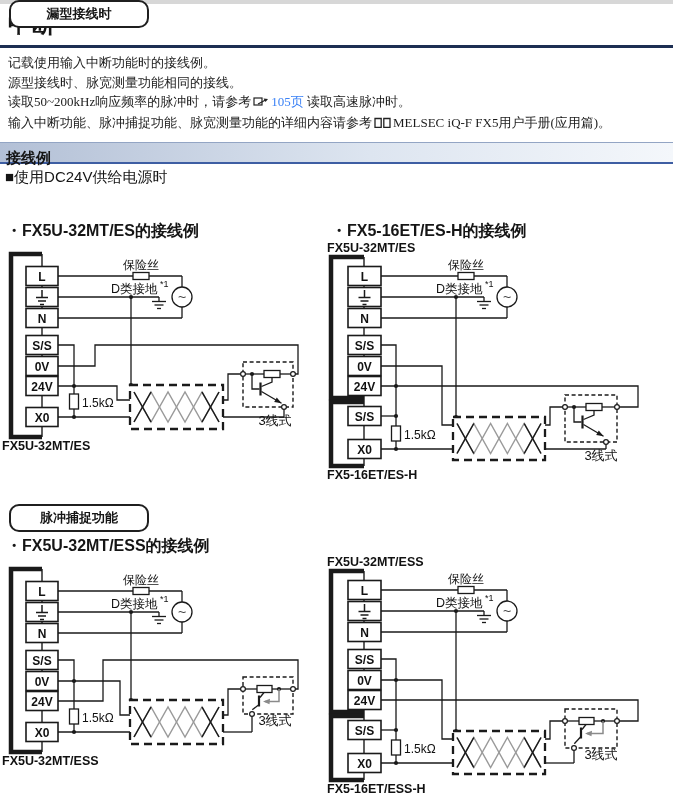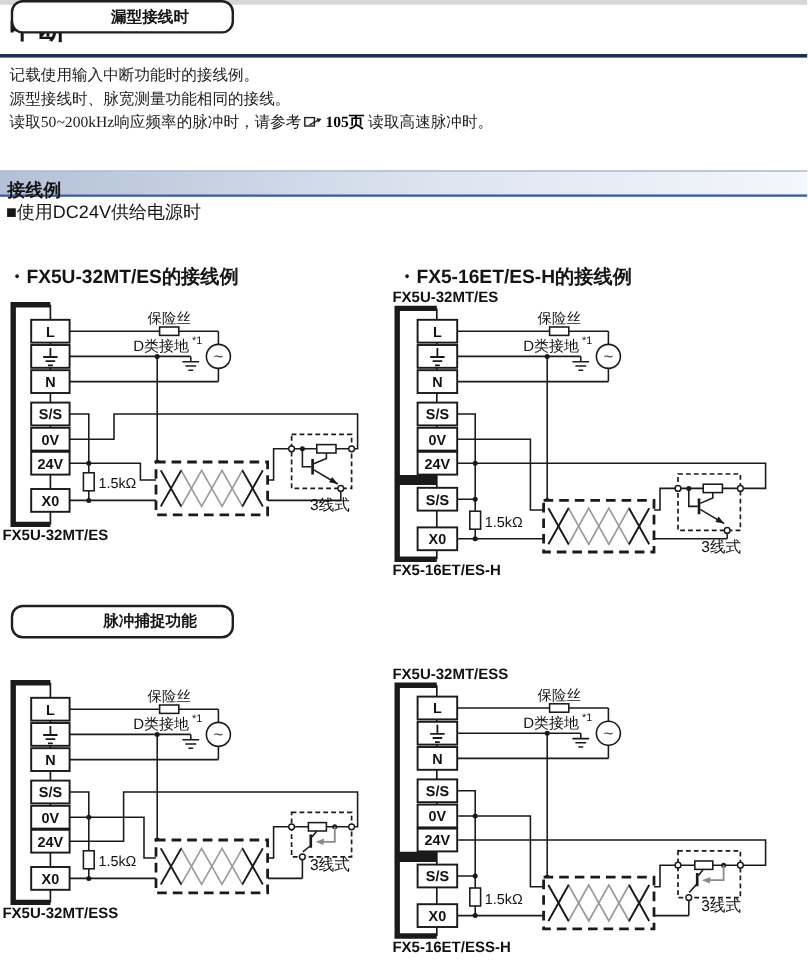--- a/index.html
+++ b/index.html
@@ -6,28 +6,28 @@
   .page{position:relative;width:673px;height:808px;background:#ffffff;overflow:hidden;
         font-family:"Liberation Sans",sans-serif;color:#151515;}
   .topbar{position:absolute;top:0;left:0;width:673px;height:4px;background:#d7d7d7;}
   .page-title{position:absolute;top:9px;left:8px;font-size:23px;font-weight:bold;
               font-family:"Liberation Sans",sans-serif;letter-spacing:1px;}
   .title-rule{position:absolute;top:45px;left:0;width:673px;height:3px;background:#1d2e52;}
   .intro{position:absolute;top:53px;left:8px;width:660px;font-size:13px;line-height:19.5px;
          font-family:"Liberation Serif",serif;color:#1c1c1c;}
   .intro p{margin:0;}
   .ref-ico,.book-ico{display:inline-block;vertical-align:-1px;margin:0 2px;}
-  .ref-link{color:#000000;font-weight:bold;}
+  .ref-link{color:#3b82f6;}
   .section-bar{position:absolute;top:142px;left:0;width:673px;height:22px;box-sizing:border-box;
                background:linear-gradient(to right,#b3c0d6 0%,#dde5f0 55%,#f4f7fb 100%);
                border-top:1px solid #93a5c4;border-bottom:2px solid #3e5ea3;
                font-size:15px;font-weight:bold;padding:6px 0 0 6px;}
   .subsection{position:absolute;top:168px;left:5px;font-size:15px;font-weight:normal;}
   .tag{position:absolute;left:9px;width:136px;height:24px;border:2px solid #1f1f1f;border-radius:10px;
-       text-align:center;font-size:13px;font-weight:bold;line-height:24px;background:#fff;padding-left:46px;}
+       text-align:center;font-size:13px;font-weight:bold;line-height:24px;background:#fff;}
   .caption{position:absolute;font-size:16px;font-weight:bold;}
   .diag{position:absolute;}
   .diag svg{display:block;}
 </style>
 </head>
 <body>
 
 <div class="page">
   <div class="topbar"></div>
 
@@ -35,20 +35,24 @@
   <div class="title-rule"></div>
 
   <div class="intro">
     <p>记载使用输入中断功能时的接线例。</p>
     <p>源型接线时、脉宽测量功能相同的接线。</p>
     <p><span>读取50~200kHz响应频率的脉冲时，请参考</span><span class="ref-ico"><svg width="16" height="11" viewBox="0 0 16 11">
             <rect x="1" y="2" width="8" height="7" fill="none" stroke="#222" stroke-width="1.2"></rect>
             <path d="M5,8 L13.5,3.5" stroke="#222" stroke-width="1.2" fill="none"></path>
             <path d="M15,3 L10.5,2.5 L12.5,6 Z" fill="#222"></path>
           </svg></span><span class="ref-link">105页</span><span> 读取高速脉冲时。</span></p>
+    <p><span>输入中断功能、脉冲捕捉功能、脉宽测量功能的详细内容请参考</span><span class="book-ico"><svg width="17" height="11" viewBox="0 0 17 11">
+            <path d="M1,1.5 h6.2 v9 h-6.2 z" fill="none" stroke="#222" stroke-width="1.3"></path>
+            <path d="M9.8,1.5 h6.2 v9 h-6.2 z" fill="none" stroke="#222" stroke-width="1.3"></path>
+          </svg></span><span>MELSEC iQ-F FX5用户手册(应用篇)。</span></p>
   </div>
 
   <div class="section-bar">接线例</div>
   <div class="subsection">■使用DC24V供给电源时</div>
 
   <div class="tag" id="tag1">漏型接线时</div>
   <div class="caption" style="left:6px;top:221px">・FX5U-32MT/ES的接线例</div>
   <div class="caption" style="left:331px;top:221px">・FX5-16ET/ES-H的接线例</div>
   <div class="diag" id="diag-0" style="left:0;top:238px">
       <svg width="348" height="256" viewBox="0 0 348 256">
@@ -199,20 +203,21 @@
         <rect x="23" y="168.5" width="33" height="19" fill="#fff" stroke="#1a1a1a" stroke-width="1.6"></rect>
         <text x="39.5" y="182.5" font-size="12" font-family="&quot;Liberation Sans&quot;,sans-serif" fill="#111" text-anchor="middle" font-weight="bold">S/S</text>
         <rect x="23" y="201.5" width="33" height="19" fill="#fff" stroke="#1a1a1a" stroke-width="1.6"></rect>
         <text x="39.5" y="215.5" font-size="12" font-family="&quot;Liberation Sans&quot;,sans-serif" fill="#111" text-anchor="middle" font-weight="bold">X0</text>
         <text x="2" y="14" font-size="12.5" font-family="&quot;Liberation Sans&quot;,sans-serif" fill="#111" font-weight="bold">FX5U-32MT/ES</text>
         <text x="2" y="241" font-size="12.5" font-family="&quot;Liberation Sans&quot;,sans-serif" fill="#111" font-weight="bold">FX5-16ET/ES-H</text>
       </svg>
     </div>
 
   <div class="tag" id="tag2" style="top:504px">脉冲捕捉功能</div>
+  <div class="caption" style="left:6px;top:536px">・FX5U-32MT/ESS的接线例</div>
   <div class="diag" id="diag-2" style="left:0;top:553px">
       <svg width="348" height="256" viewBox="0 0 348 256">
         <line x1="42" y1="16" x2="42" y2="199" stroke="#1a1a1a" stroke-width="1.4"></line>
         <polyline points="42,16 11,16 11,199 42,199" fill="none" stroke="#1a1a1a" stroke-width="4.5"></polyline>
         <line x1="58" y1="38" x2="182" y2="38" stroke="#1a1a1a" stroke-width="1.3"></line>
         <line x1="58" y1="80" x2="182" y2="80" stroke="#1a1a1a" stroke-width="1.3"></line>
         <line x1="182" y1="38" x2="182" y2="49" stroke="#1a1a1a" stroke-width="1.3"></line>
         <line x1="182" y1="80" x2="182" y2="69" stroke="#1a1a1a" stroke-width="1.3"></line>
         <circle cx="182" cy="59" r="10" fill="#fff" stroke="#1a1a1a" stroke-width="1.3"></circle>
         <text x="182" y="63.5" font-size="14" font-family="&quot;Liberation Sans&quot;,sans-serif" fill="#444" text-anchor="middle">~</text>

